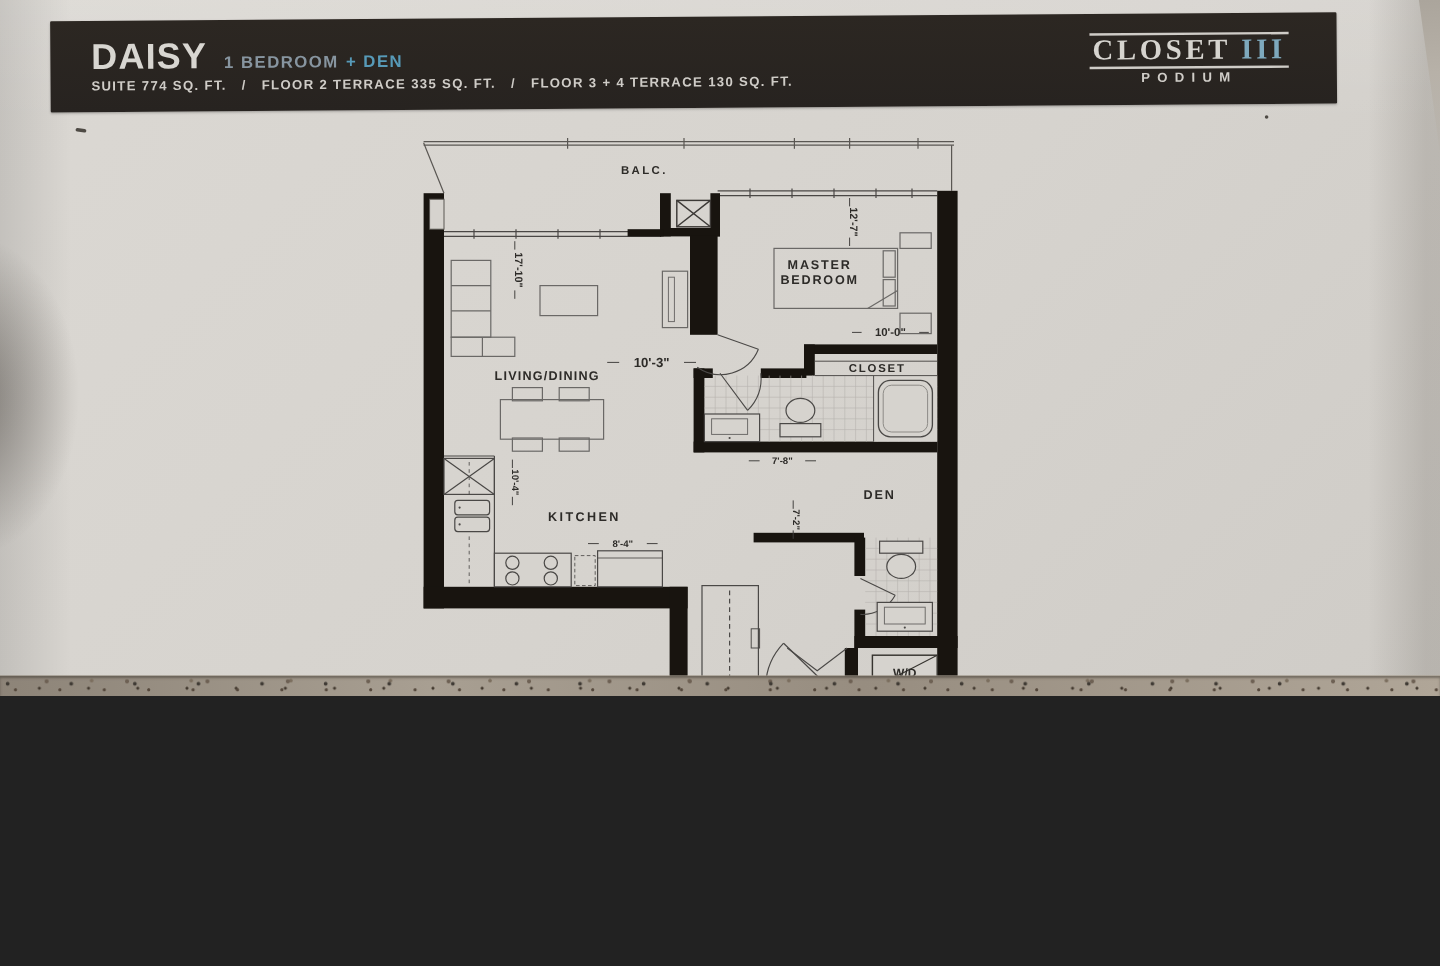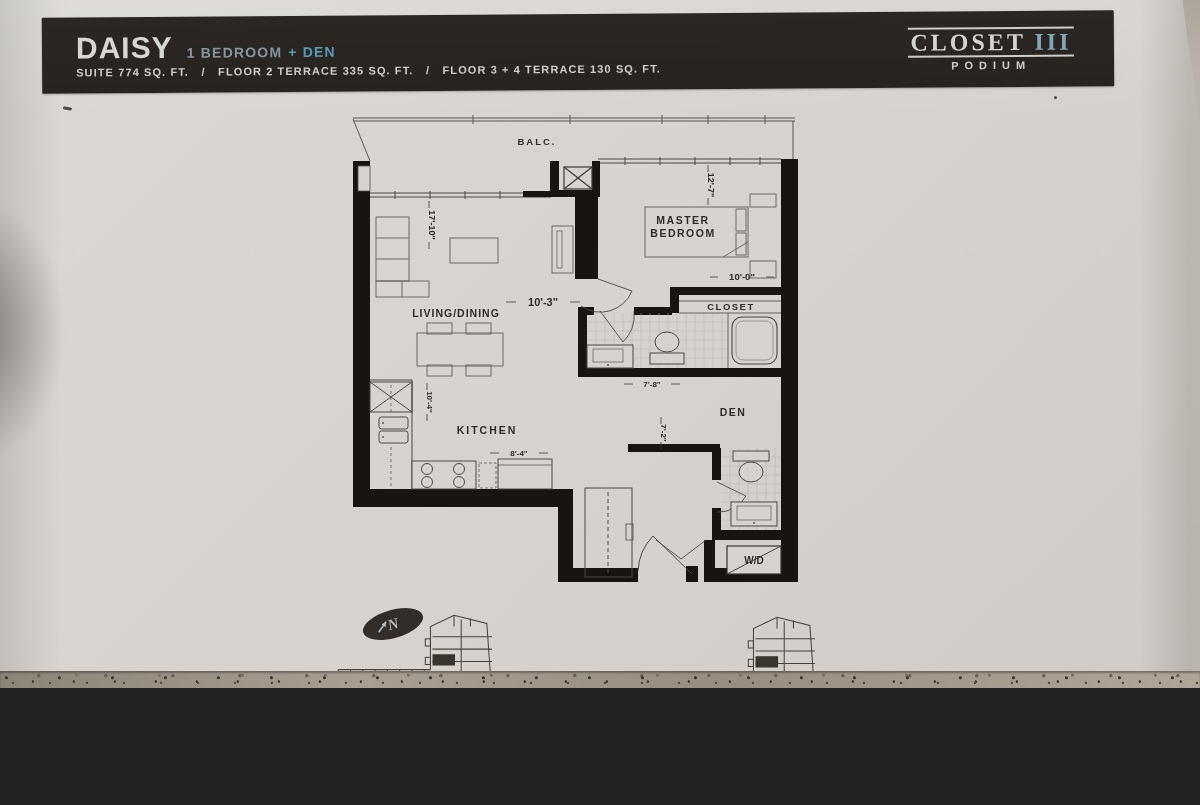--- a/index.html
+++ b/index.html
@@ -1,17 +1,17 @@
 <!DOCTYPE html>
 <html><head>
 <meta charset="utf-8">
 <style>
   html,body{margin:0;padding:0;background:#222;}
   .stage{
-    position:relative;width:1200px;height:688px;overflow:hidden;
+    position:relative;width:1200px;height:580px;overflow:hidden;
     font-family:"Liberation Sans",sans-serif;
     background:
       radial-gradient(ellipse 130px 190px at -25px 330px, rgba(58,52,46,.50), rgba(58,52,46,0) 70%),
       linear-gradient(to right, rgba(0,0,0,.10), rgba(0,0,0,0) 5%),
       linear-gradient(to right, rgba(0,0,0,0) 95%, rgba(100,94,86,.22) 99%),
       linear-gradient(to bottom, rgba(255,255,255,.10), rgba(0,0,0,0) 18%),
       linear-gradient(135deg,#dbd8d3 0%, #d6d3ce 55%, #cfccc7 100%);
   }
   
   .band{

